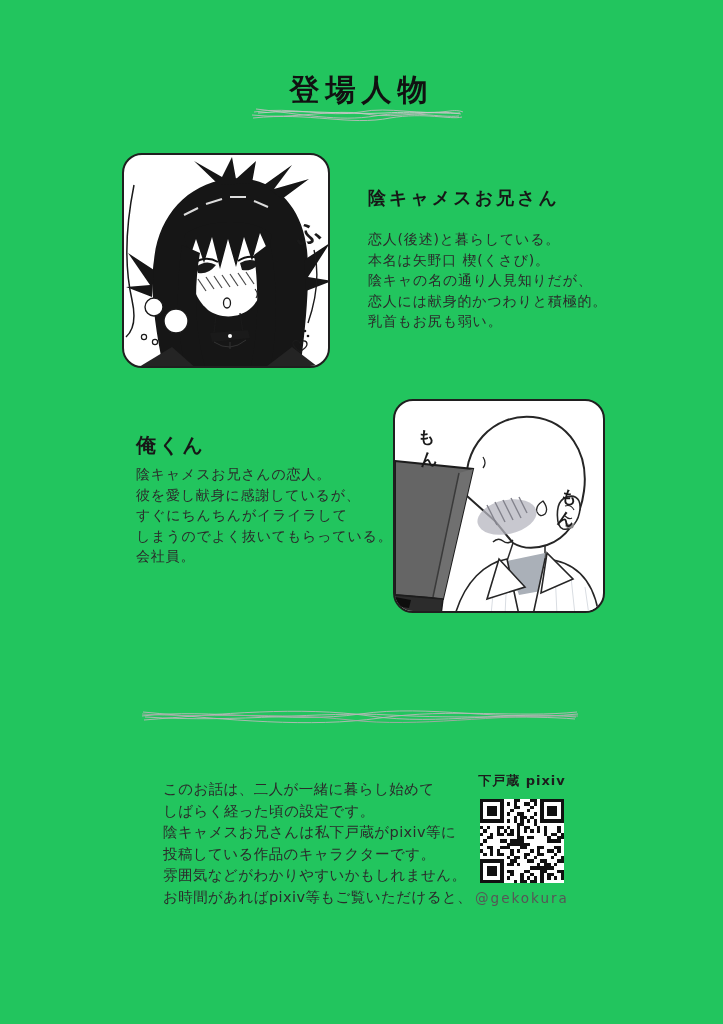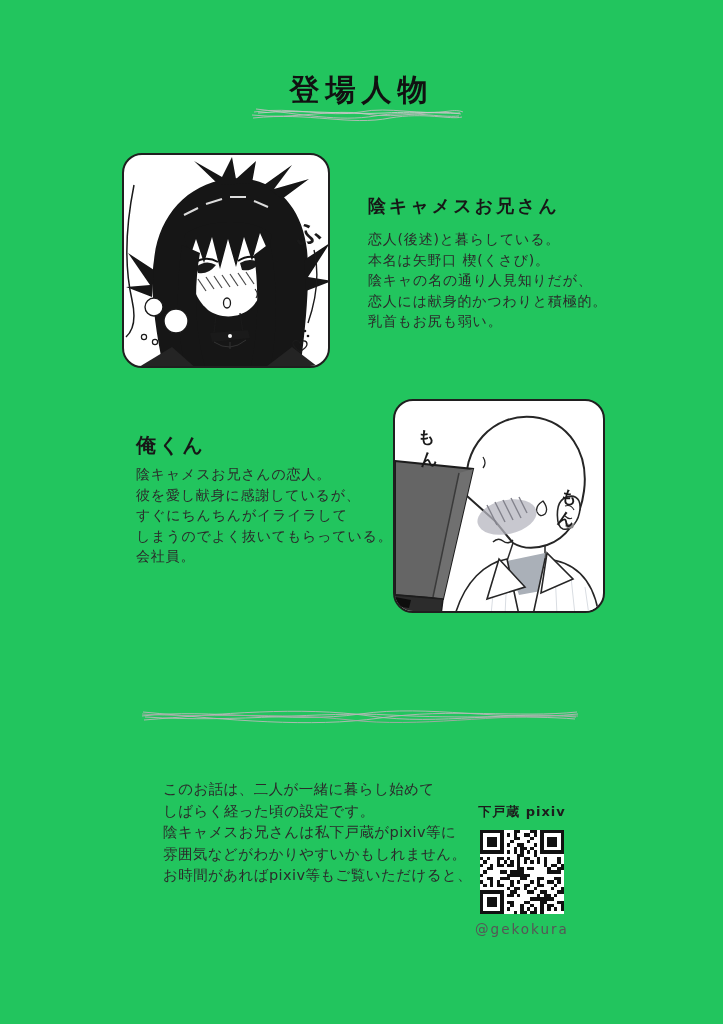--- a/index.html
+++ b/index.html
@@ -40,21 +40,21 @@
   .frame svg { display: block; }
   .frame1 { left: 122px; top: 153px; width: 208px; height: 215px; }
   .frame2 { left: 393px; top: 399px; width: 212px; height: 214px; }
   
   .char-name {
     position: absolute;
     font-weight: 700;
     color: #171717;
     letter-spacing: 3px;
   }
-  .c1-name { left: 368px; top: 194px; font-size: 18px; }
+  .c1-name { left: 368px; top: 186px; font-size: 18px; }
   .c2-name { left: 136px; top: 432px; font-size: 20px; }
   .char-desc {
     position: absolute;
     font-size: 14px;
     line-height: 20.6px;
     letter-spacing: 0.8px;
     color: #2b2b2b;
   }
   .c1-desc { left: 368px; top: 229px; }
   .c2-desc { left: 136px; top: 464px; }
@@ -74,21 +74,21 @@
     position: absolute;
     left: 163px; top: 779px;
     font-size: 14.5px;
     line-height: 21.6px;
     letter-spacing: 0.4px;
     color: #2b2b2b;
   }
   
   .qr-block {
     position: absolute;
-    left: 452px; top: 803px;
+    left: 452px; top: 772px;
     width: 140px;
     text-align: center;
   }
   .qr-label { font-size: 13px; font-weight: 700; letter-spacing: 1px; color: #1c1c1c; }
   .qr-svg { display: block; margin: 9px auto 7px auto; }
   .qr-handle { font-size: 13.5px; letter-spacing: 2px; color: #565656; }
 </style>
 </head>
 <body>
 
@@ -264,20 +264,21 @@
       <path d="M3,12 C90,20 170,28 240,18 C310,8 380,18 437,12"></path>
       <path d="M5,17 C100,23 180,11 250,15 C320,19 390,15 435,19"></path>
       <path d="M2,14 C60,18 140,12 210,20 C280,28 350,14 438,16" stroke="#a8a8a8"></path>
     </g>
   </svg>
 
   <div class="afterword">
     <div>このお話は、二人が一緒に暮らし始めて</div>
     <div>しばらく経った頃の設定です。</div>
     <div>陰キャメスお兄さんは私下戸蔵がpixiv等に</div>
+    <div>投稿している作品のキャラクターです。</div>
     <div>雰囲気などがわかりやすいかもしれません。</div>
     <div>お時間があればpixiv等もご覧いただけると、</div>
   </div>
 
   <div class="qr-block">
     <div class="qr-label">下戸蔵 pixiv</div>
     <svg class="qr-svg" width="84" height="84" viewBox="0 0 25 25" shape-rendering="crispEdges">
       <rect x="0" y="0" width="25" height="25" fill="#ffffff"></rect>
       <g id="qr-modules" fill="#111111">
           <rect x="0" y="0" width="7" height="7"></rect>

